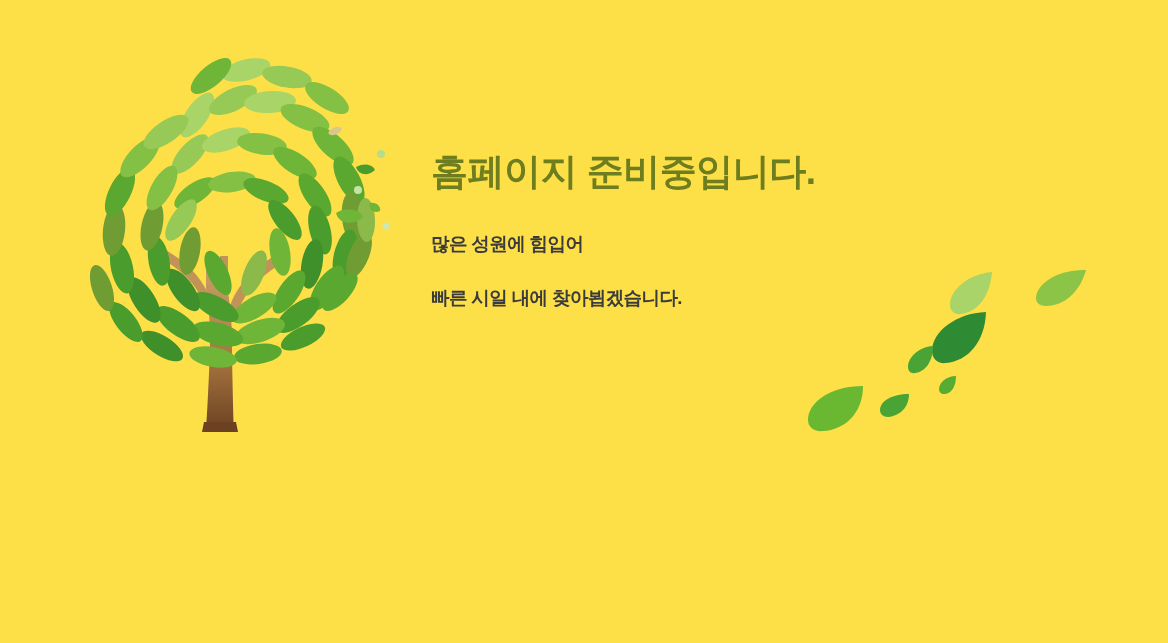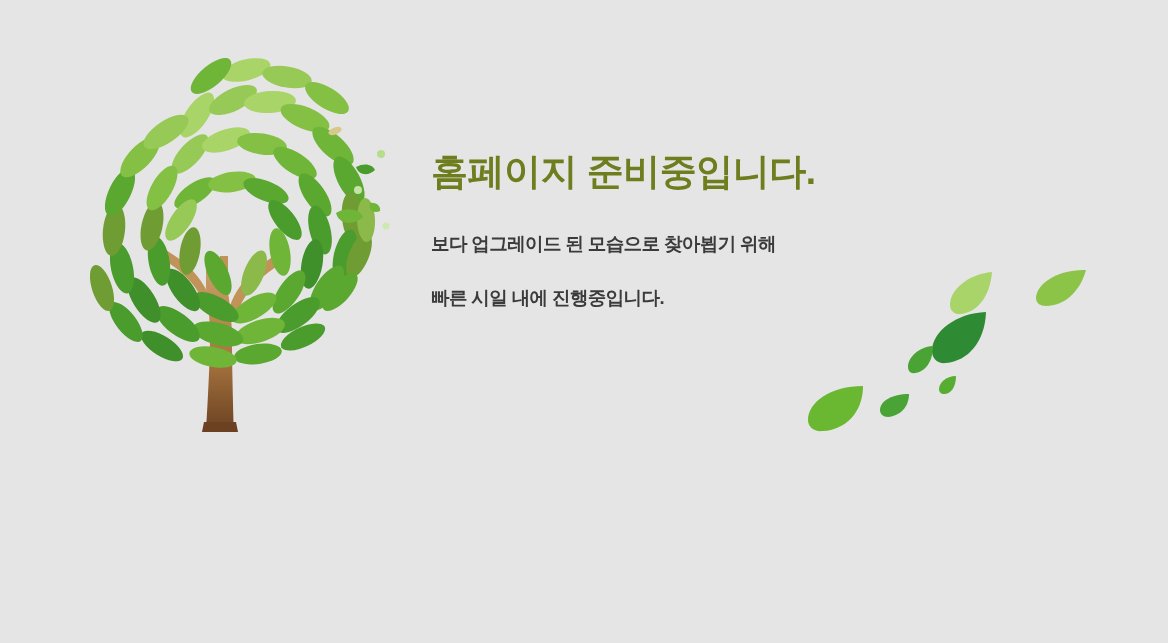--- a/index.html
+++ b/index.html
@@ -11,21 +11,21 @@
     width: 1168px;
     height: 643px;
     background: #ffffff;
     font-family: "Liberation Sans", "DejaVu Sans", sans-serif;
     overflow: hidden;
   }
   .page {
     position: relative;
     width: 1168px;
     height: 643px;
-    background: #e5e5e5;
+    background: #fde047;
   }
 
   
   .tree-illustration {
     position: absolute;
     left: 40px;
     top: 30px;
     width: 360px;
     height: 420px;
   }
@@ -383,19 +383,19 @@
         <path d="M73 136 c0 27 -18 44 -40 45 c-9 1 -15 -4 -15 -11
                  c0 -18 23 -34 55 -34 z"></path>
       </g>
     </svg>
   </div>
 
   <div class="text-block">
     <h1 class="headline">홈페이지 준비중입니다.</h1>
 
     <div class="body-copy">
-      <div class="body-line">보다 업그레이드 된 모습으로 찾아뵙기 위해</div>
+      <div class="body-line">많은 성원에 힘입어</div>
       <div class="body-gap"></div>
-      <div class="body-line">빠른 시일 내에 진행중입니다.</div>
+      <div class="body-line">빠른 시일 내에 찾아뵙겠습니다.</div>
     </div>
   </div>
 
 </div>
 
 </body></html>

